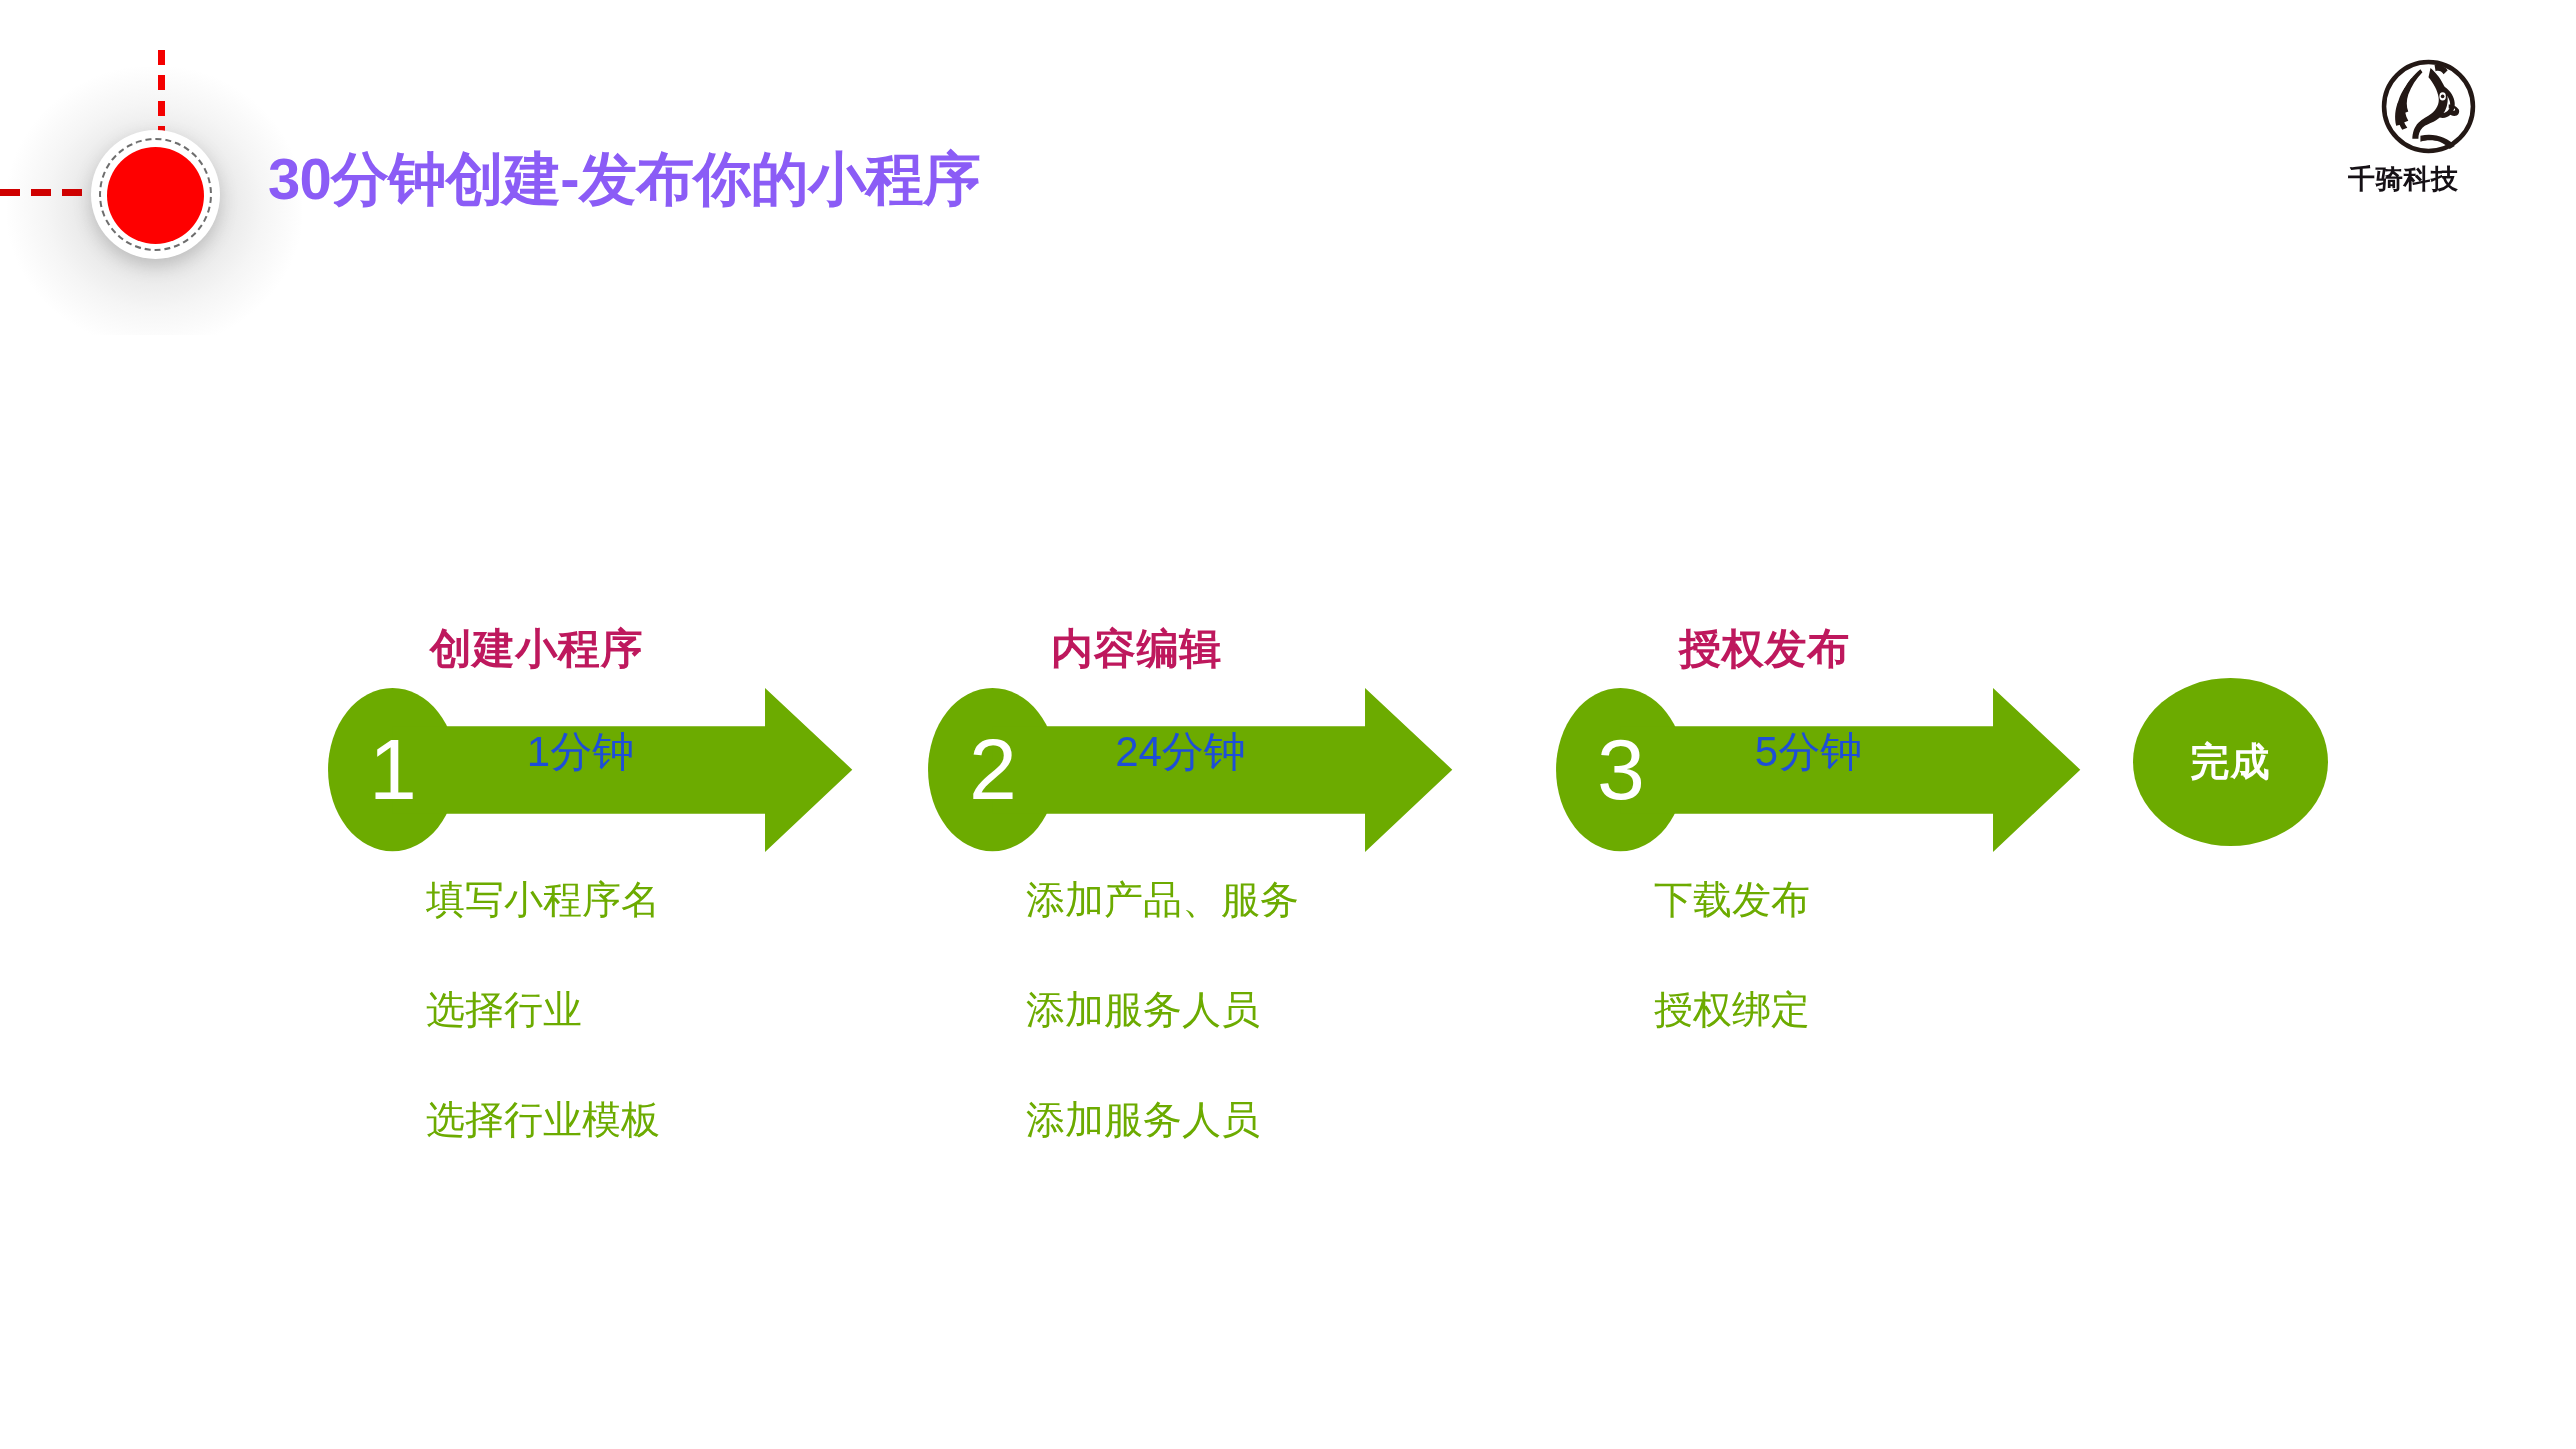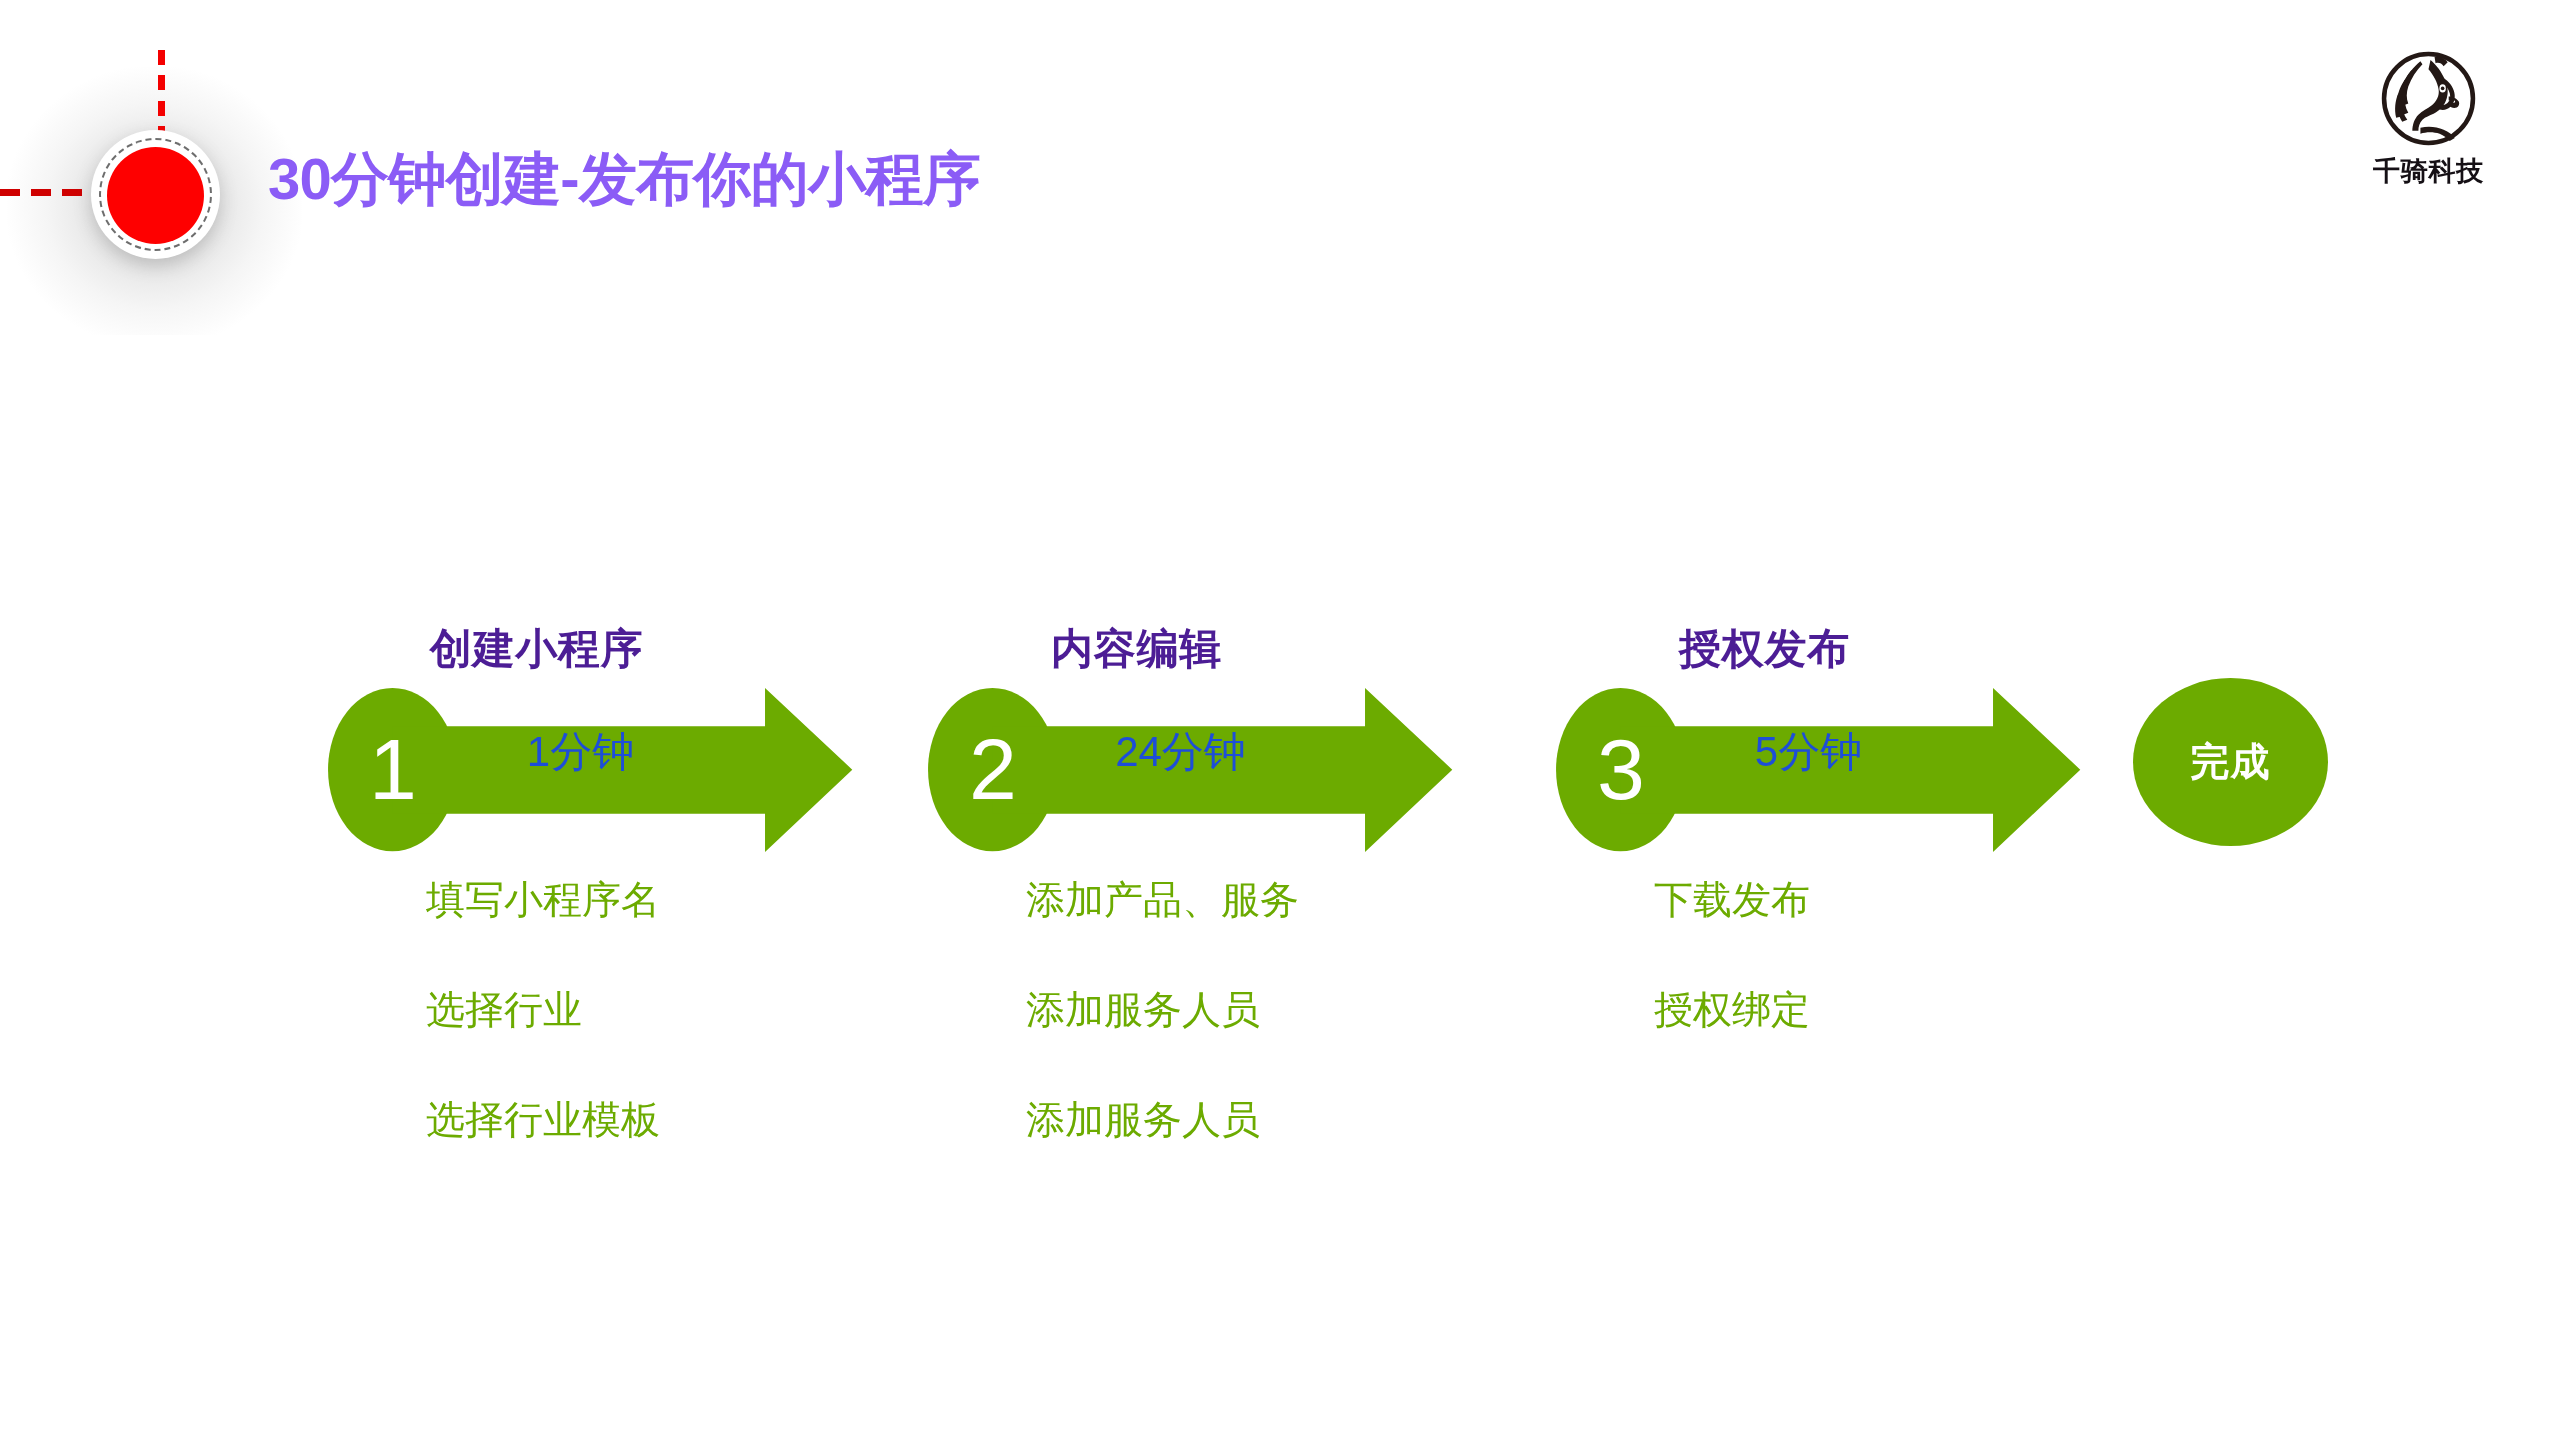--- a/index.html
+++ b/index.html
@@ -96,23 +96,22 @@
     color: #8b5cf6;
     letter-spacing: -0.7px;
     white-space: nowrap;
     line-height: 1.2;
   }
 
   
   #brand-logo {
     position: absolute;
     right: 67px;
-    top: 48px;
+    top: 56px;
     width: 161px;
-    text-align: center;
   }
   #brand-logo .mark {
     width: 101px;
     height: 101px;
     margin: 0 auto;
     display: block;
   }
   #brand-logo .brand-name {
     margin-top: 4px;
     font-size: 27px;
@@ -142,21 +141,21 @@
   .step[data-step="2"] { left: 1550px; }
 
   .step-heading {
     position: absolute;
     top: 17px;
     left: 0;
     width: 429px;
     text-align: center;
     font-size: 42px;
     font-weight: bold;
-    color: #4c1d95;
+    color: #be185d;
     white-space: nowrap;
     letter-spacing: 0.7px;
   }
 
   .arrow-wrap {
     position: absolute;
     top: 84px;
     left: 0;
     width: 537px;
     height: 164px;

